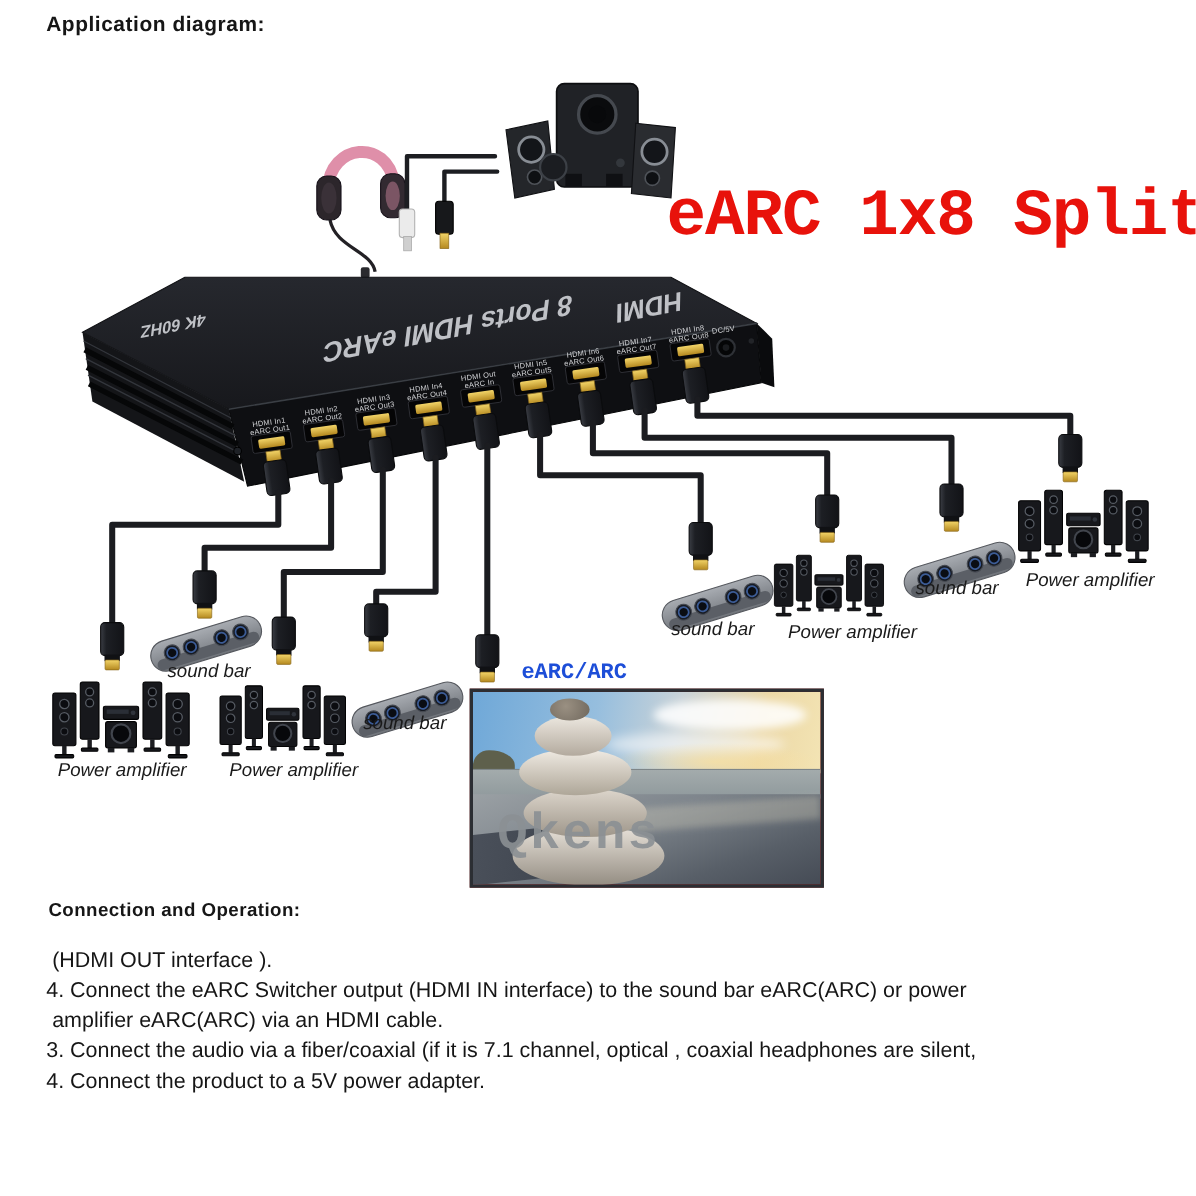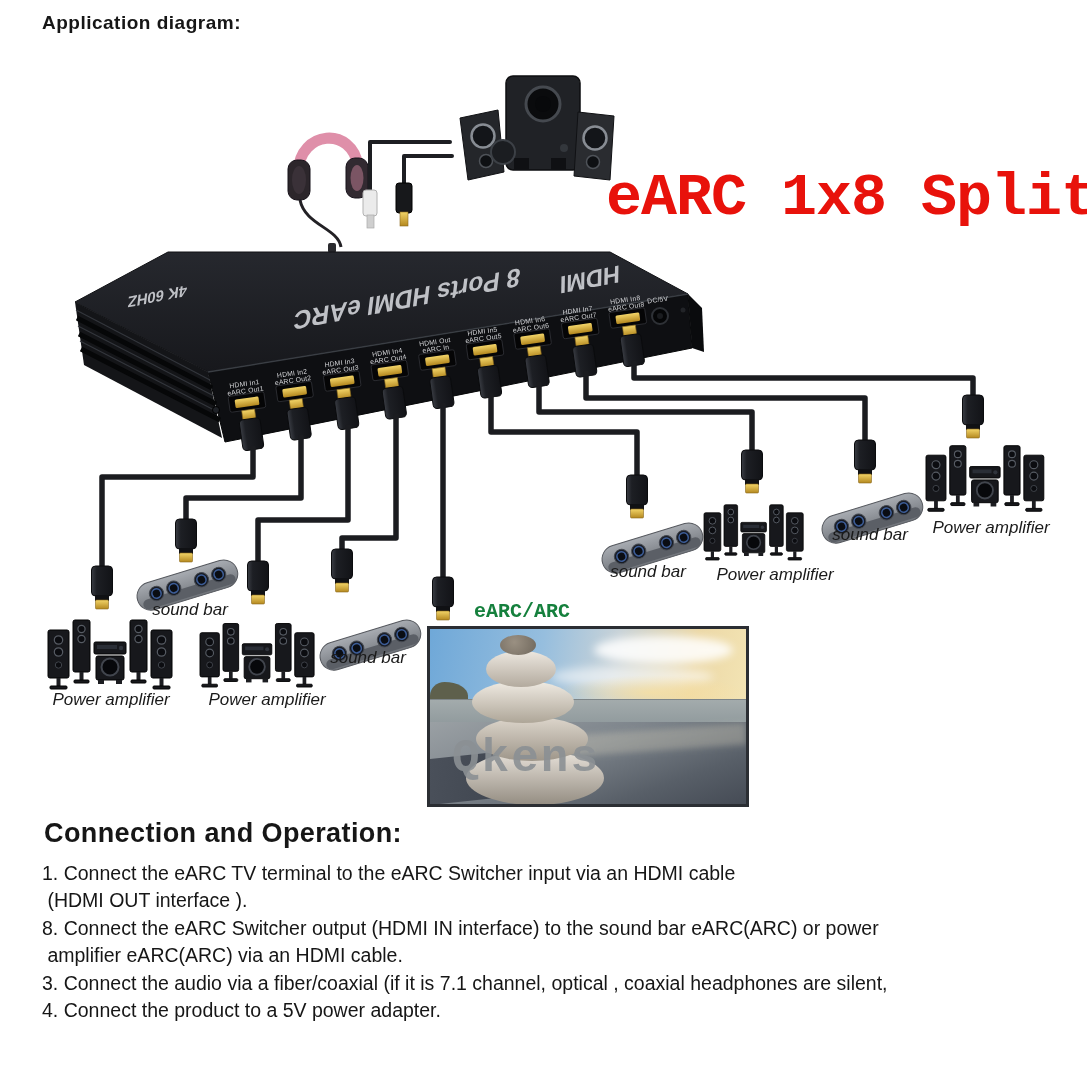--- a/index.html
+++ b/index.html
@@ -44,23 +44,23 @@
   .stone1{left:70px;top:6px;width:36px;height:20px;background:radial-gradient(circle at 40% 35%,#9a9082,#6f675c);}
   .stone2{left:56px;top:22px;width:70px;height:36px;background:linear-gradient(180deg,#ece7df,#b3aa9e);}
   .stone3{left:42px;top:52px;width:102px;height:42px;background:linear-gradient(180deg,#f0ebe3,#aea698);}
   .stone4{left:46px;top:88px;width:112px;height:44px;background:linear-gradient(180deg,#ddd6cc,#9e968a);}
   .stone5{left:36px;top:122px;width:138px;height:54px;background:linear-gradient(180deg,#e8e2da,#948d82);}
   .tv-watermark{position:absolute;left:22px;top:104px;font-family:"Liberation Mono",monospace;
       font-size:46px;font-weight:700;color:#8b9094;opacity:.9;letter-spacing:2px;}
   
   .dev-label{position:absolute;font-size:17px;color:#1a1a1a;text-align:center;white-space:nowrap;font-style:italic;}
   .earc-label{position:absolute;left:474px;top:600px;font-family:"Liberation Mono",monospace;
-      font-size:20px;font-weight:600;color:#15803d;white-space:nowrap;}
+      font-size:20px;font-weight:600;color:#1d4ed8;white-space:nowrap;}
   
-  .h2{position:absolute;left:44px;top:818px;font-size:27px;font-weight:bold;color:#161616;letter-spacing:.4px;}
+  .h2{position:absolute;left:44px;top:818px;font-size:17px;font-weight:bold;color:#161616;letter-spacing:.4px;}
   .steps{position:absolute;left:42px;top:860px;width:1020px;font-size:19.5px;line-height:27.4px;color:#161616;}
   .step-line{white-space:pre-wrap;}
 </style>
 </head>
 <body>
 
 <div class="canvas">
 
   <div class="h1">Application diagram:</div>
   <div class="red-title">eARC 1x8 Splitter</div>
@@ -344,21 +344,20 @@
   <div class="dev-label" style="left:140px;top:600px;width:100px;">sound bar</div>
   <div class="dev-label" style="left:192px;top:690px;width:150px;">Power amplifier</div>
   <div class="dev-label" style="left:318px;top:648px;width:100px;">sound bar</div>
   <div class="dev-label" style="left:598px;top:562px;width:100px;">sound bar</div>
   <div class="dev-label" style="left:700px;top:565px;width:150px;">Power amplifier</div>
   <div class="dev-label" style="left:820px;top:525px;width:100px;">sound bar</div>
   <div class="dev-label" style="left:916px;top:518px;width:150px;">Power amplifier</div>
 
   <div class="h2">Connection and Operation:</div>
   <div class="steps">
-    <div class="step-line">1. Connect the eARC TV terminal to the eARC Switcher input via an HDMI cable</div>
     <div class="step-line"> (HDMI OUT interface ).</div>
-    <div class="step-line">8. Connect the eARC Switcher output (HDMI IN interface) to the sound bar eARC(ARC) or power</div>
+    <div class="step-line">4. Connect the eARC Switcher output (HDMI IN interface) to the sound bar eARC(ARC) or power</div>
     <div class="step-line"> amplifier eARC(ARC) via an HDMI cable.</div>
     <div class="step-line">3. Connect the audio via a fiber/coaxial (if it is 7.1 channel, optical , coaxial headphones are silent,</div>
     <div class="step-line">4. Connect the product to a 5V power adapter.</div>
   </div>
 
 </div>
 
 </body></html>

